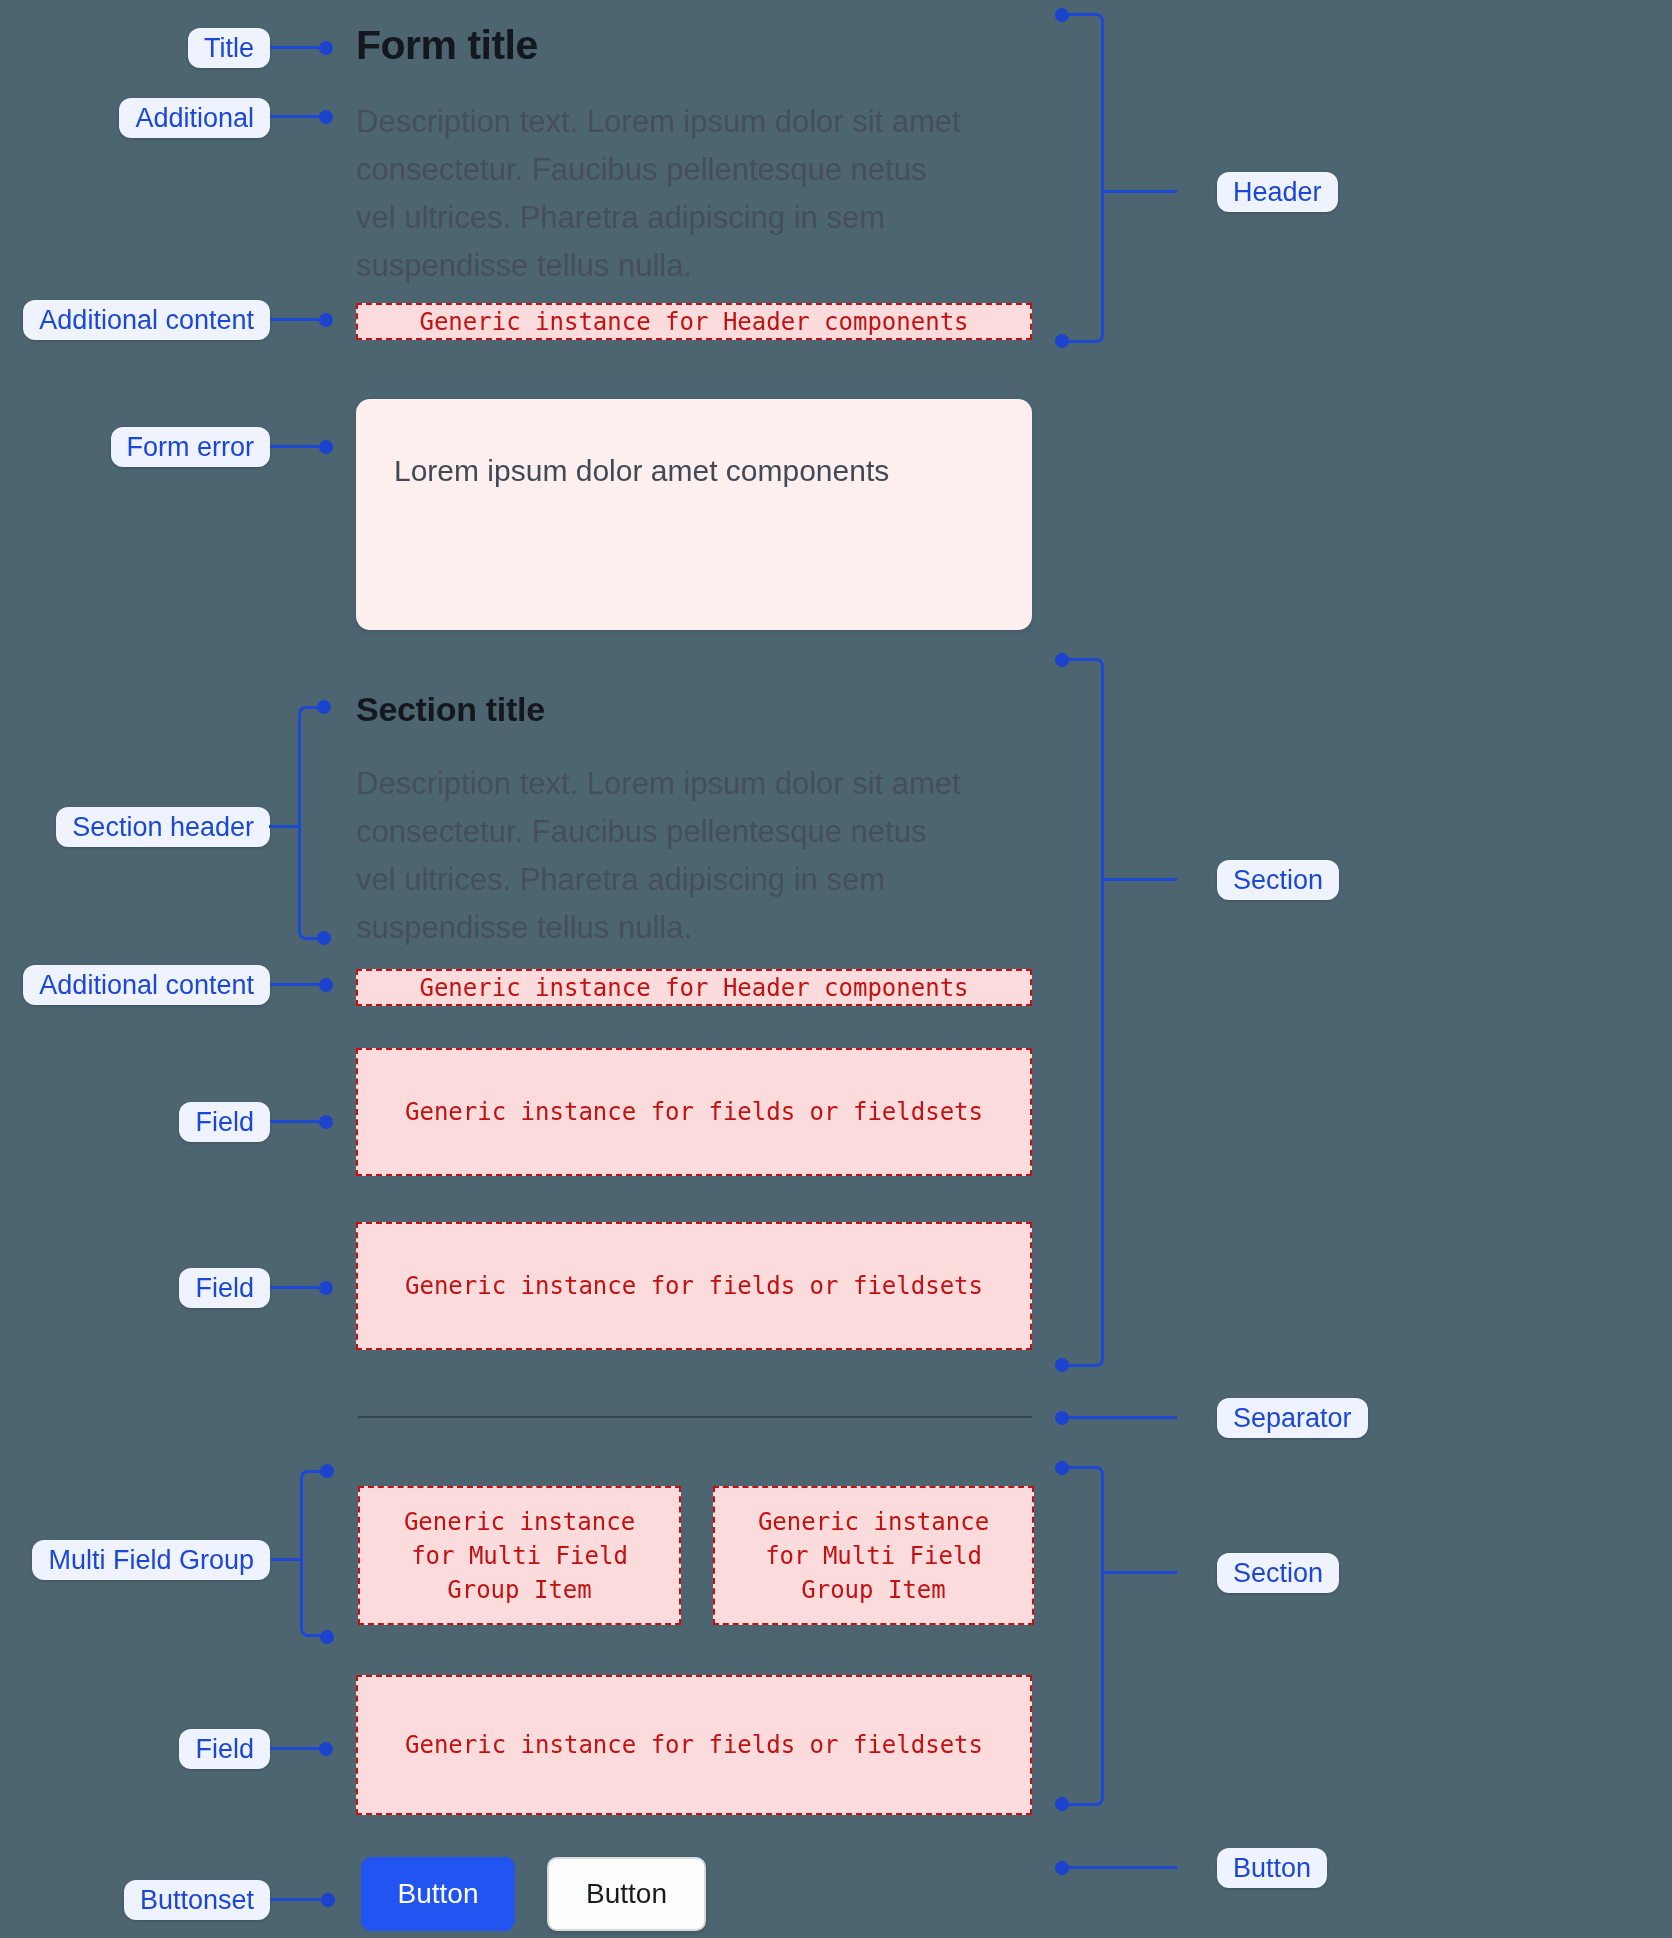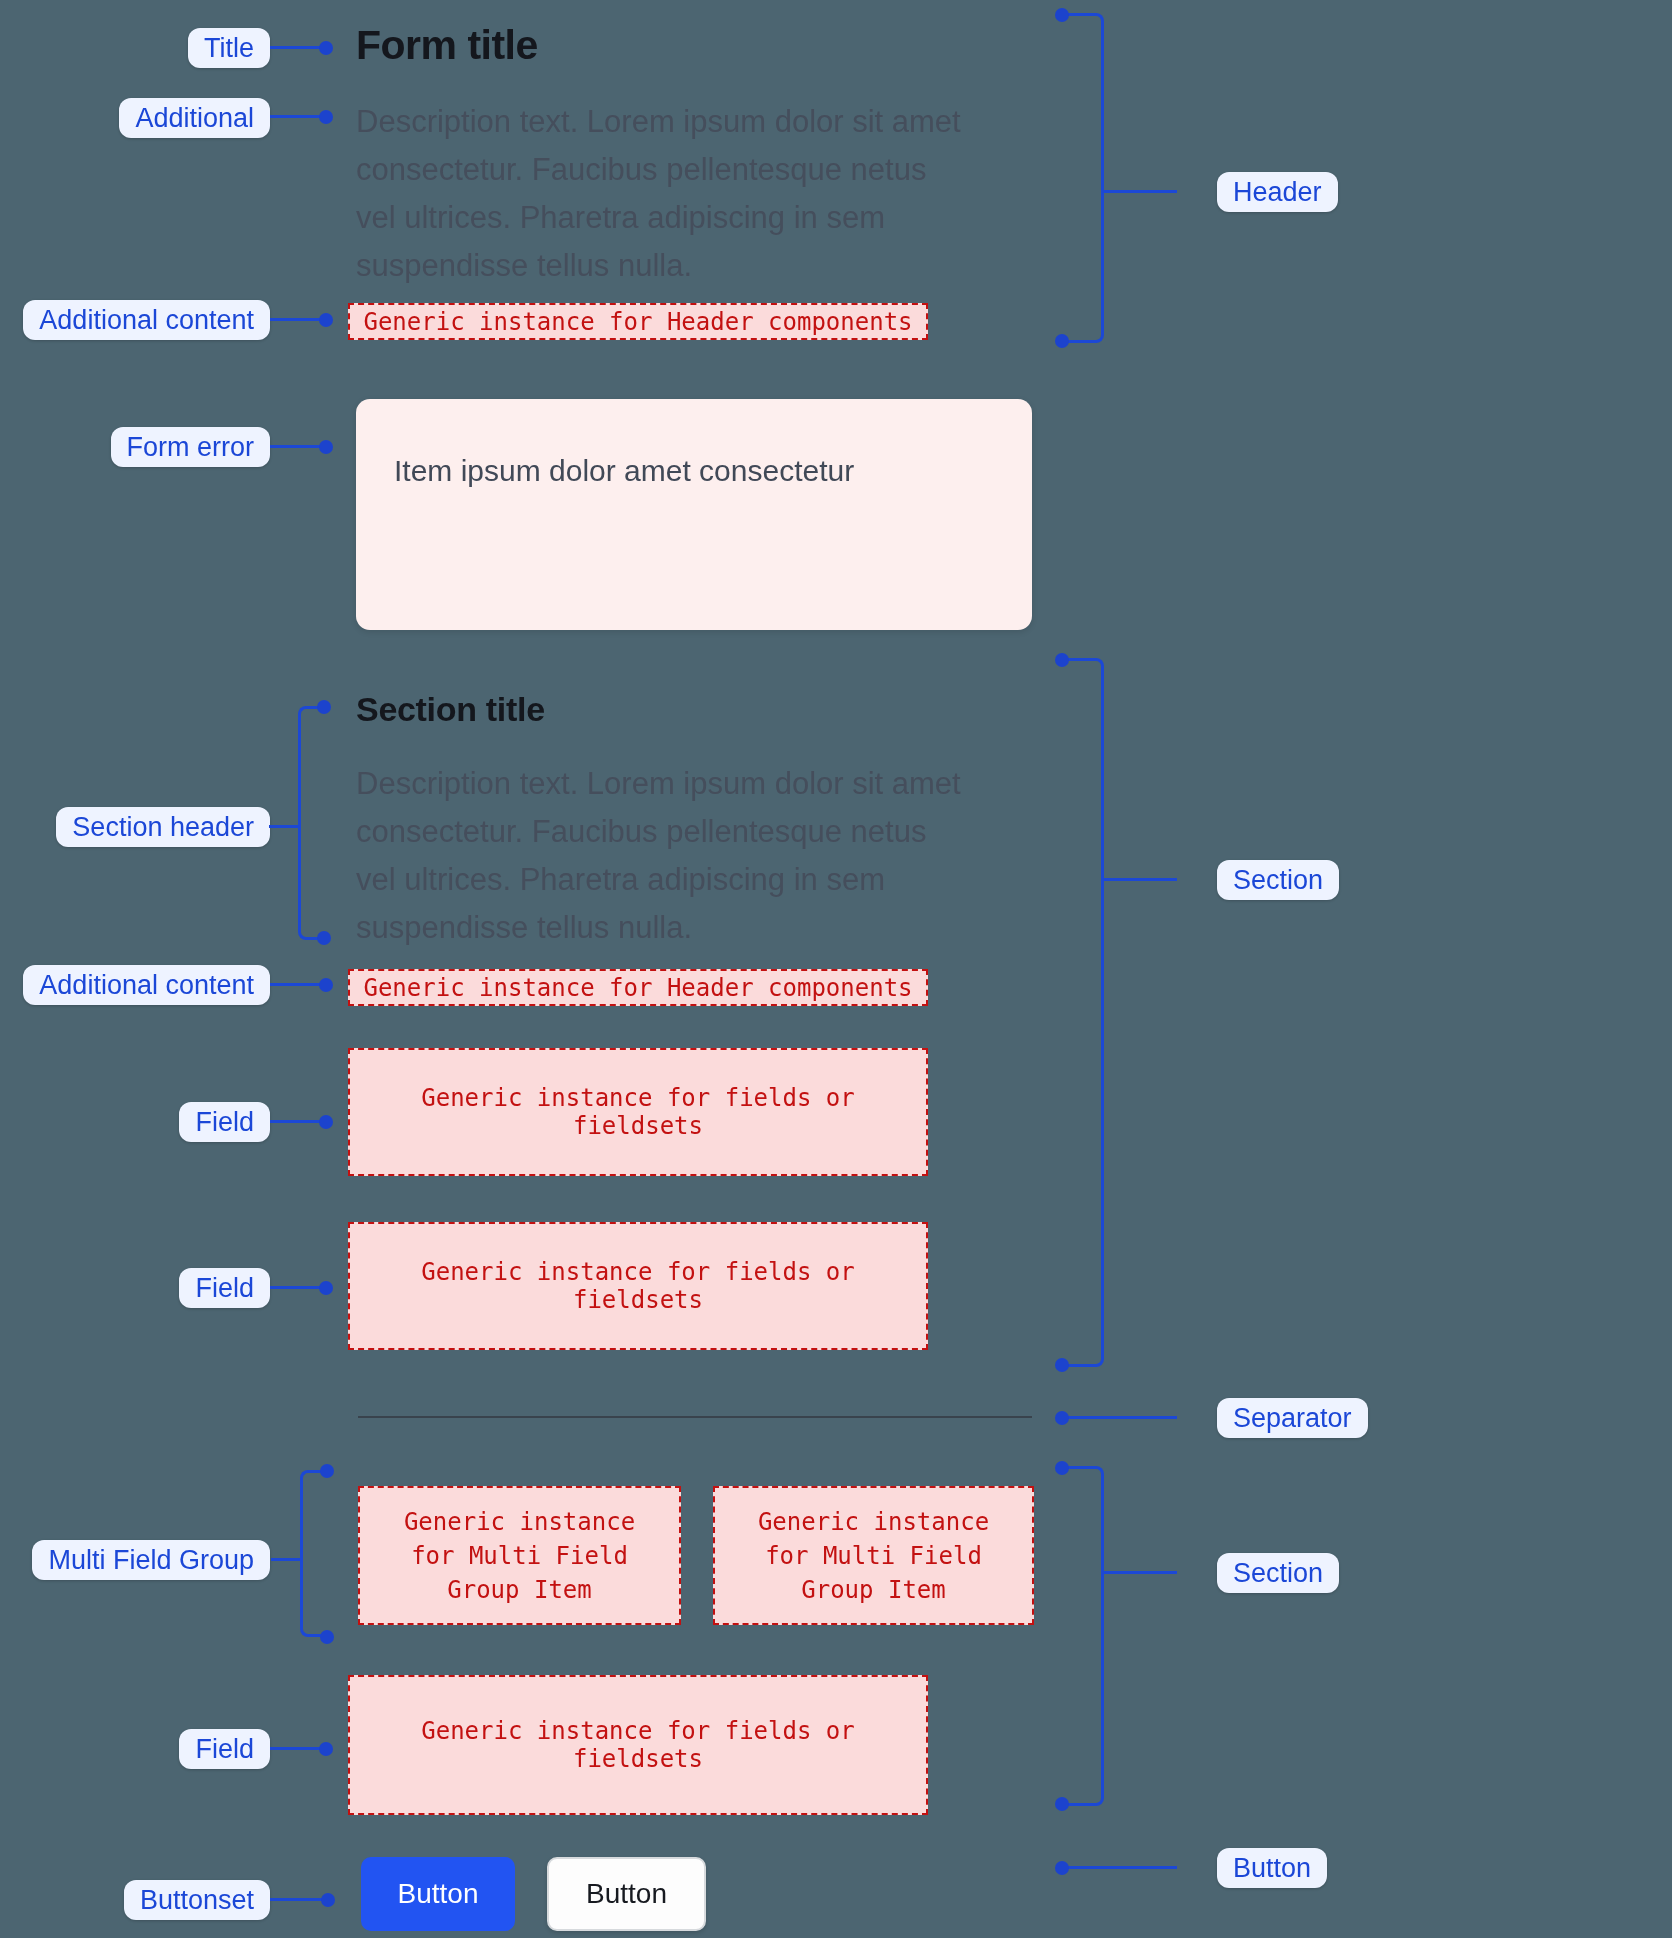--- a/index.html
+++ b/index.html
@@ -6,21 +6,21 @@
   body{width:1672px;height:1938px;font-family:"Liberation Sans",sans-serif;}
   #canvas{position:relative;width:1672px;height:1938px;background:#4c6571;overflow:hidden;}
 
   
   .form-title{position:absolute;left:356px;top:22px;font-size:41px;font-weight:700;color:#14171d;letter-spacing:-0.5px;}
   .desc{position:absolute;left:356px;width:690px;font-size:31px;line-height:48px;color:#454e5c;}
   .desc-1{top:98px;}
   .section-title{position:absolute;left:356px;top:690px;font-size:34px;font-weight:700;color:#14171d;letter-spacing:-0.3px;}
   .desc-2{top:760px;}
 
-  .mono-box{position:absolute;left:348px;width:580px;box-sizing:border-box;
+  .mono-box{position:absolute;left:356px;width:676px;box-sizing:border-box;
     background:#fbdbdb;border:2px dashed #c31111;color:#c31111;
     font-family:"DejaVu Sans Mono",monospace;font-size:24px;
     display:flex;align-items:center;justify-content:center;text-align:center;}
   .strip-1{top:303px;height:37px;}
   .strip-2{top:969px;height:37px;}
   .field-1{top:1048px;height:128px;}
   .field-2{top:1222px;height:128px;}
   .field-3{top:1675px;height:140px;}
   .mfg{width:323px;top:1486px;height:139px;line-height:34px;}
   .mfg-1{left:358px;}
@@ -64,21 +64,21 @@
     <div>Description text. Lorem ipsum dolor sit amet</div>
     <div>consectetur. Faucibus pellentesque netus</div>
     <div>vel ultrices. Pharetra adipiscing in sem</div>
     <div>suspendisse tellus nulla.</div>
   </div>
 
   <div class="mono-box strip-1">Generic instance for Header components</div>
 
   <div class="alert">
     <div class="alert-body">
-      <div>Item ipsum dolor amet consectetur</div>
+      <div>Lorem ipsum dolor amet components</div>
     </div>
   </div>
 
   <div class="section-title">Section title</div>
 
   <div class="desc desc-2">
     <div>Description text. Lorem ipsum dolor sit amet</div>
     <div>consectetur. Faucibus pellentesque netus</div>
     <div>vel ultrices. Pharetra adipiscing in sem</div>
     <div>suspendisse tellus nulla.</div>

